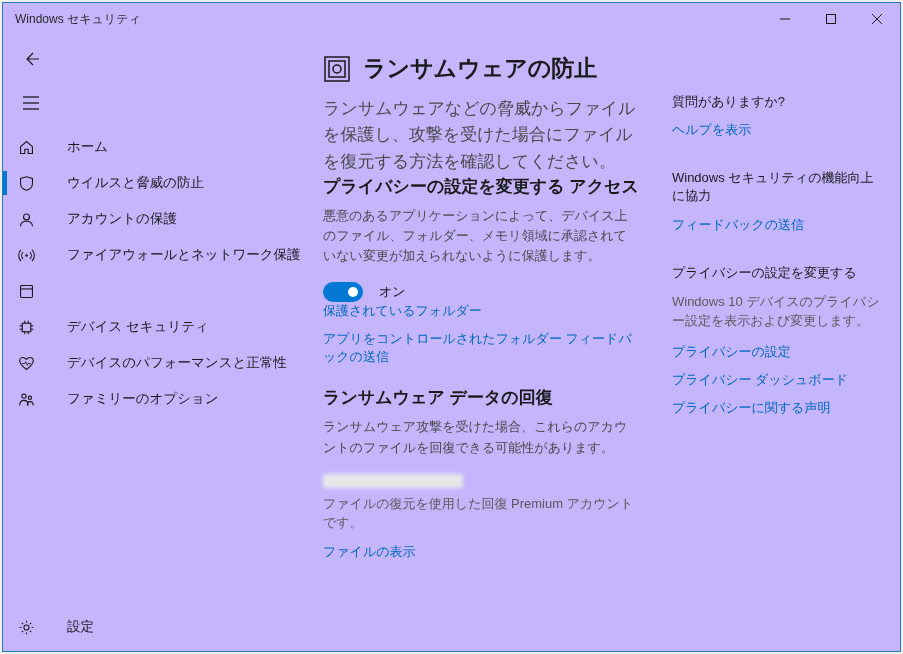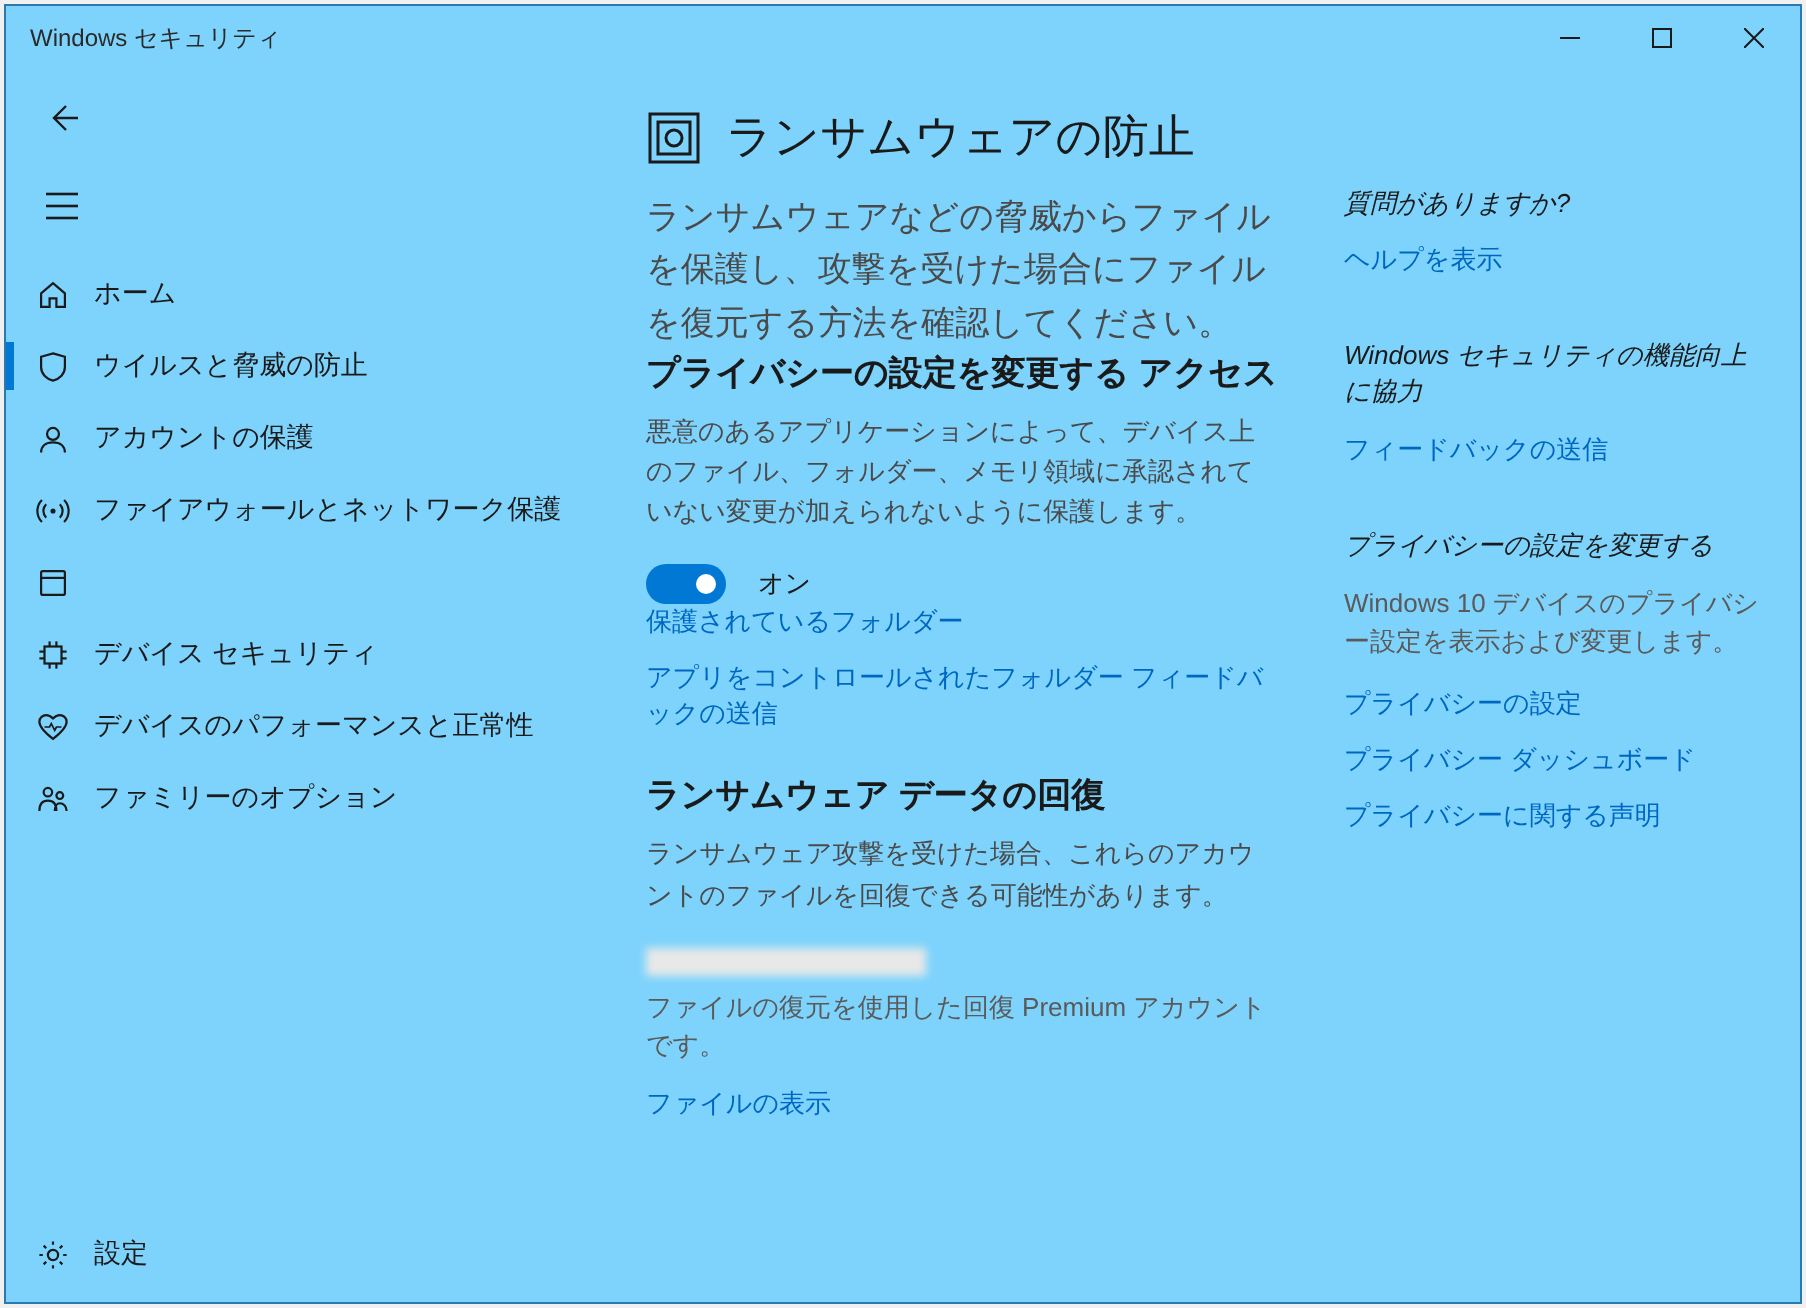--- a/index.html
+++ b/index.html
@@ -8,21 +8,21 @@
       font-size: 13px;
       color: #1a1a1a;
       background: #f0f0f0;
       width: 903px;
       height: 654px;
       overflow: hidden;
     }
     .window {
       width: 899px;
       height: 650px;
-      background: #7dd3fc;
+      background: #c4b5fd;
       border: 1px solid #2a7ab0;
       margin: 2px;
       display: flex;
       flex-direction: column;
     }
     .titlebar {
       height: 32px;
       display: flex;
       align-items: center;
       justify-content: space-between;
@@ -79,21 +79,21 @@
       display: flex;
       flex-direction: column;
       flex: 1;
     }
     .nav-item {
       height: 36px;
       display: flex;
       align-items: center;
       padding-left: 14px;
       position: relative;
-      gap: 12px;
+      gap: 32px;
     }
     .nav-item.selected::before {
       content: "";
       position: absolute;
       left: 0;
       top: 6px;
       bottom: 6px;
       width: 4px;
       background: #0078d4;
     }
@@ -128,21 +128,21 @@
       align-items: center;
       gap: 12px;
       margin-bottom: 12px;
     }
     .page-icon {
       width: 28px;
       height: 28px;
     }
     .page-title {
       font-size: 23px;
-      font-weight: 400;
+      font-weight: 700;
       color: #1a1a1a;
     }
     .page-desc {
       font-size: 17px;
       color: #4a4a4a;
       line-height: 1.55;
     }
     .section-title {
       font-size: 17px;
       font-weight: 600;
@@ -214,21 +214,20 @@
       padding-top: 40px;
     }
     .aside-block {
       margin-bottom: 30px;
     }
     .aside-title {
       font-size: 13px;
       color: #1a1a1a;
       margin-bottom: 10px;
       line-height: 1.4;
-      font-style: italic;
     }
     .aside-desc {
       font-size: 13px;
       color: #5a5a5a;
       line-height: 1.5;
       margin-bottom: 12px;
     }
   </style>
 </head>
 <body>

